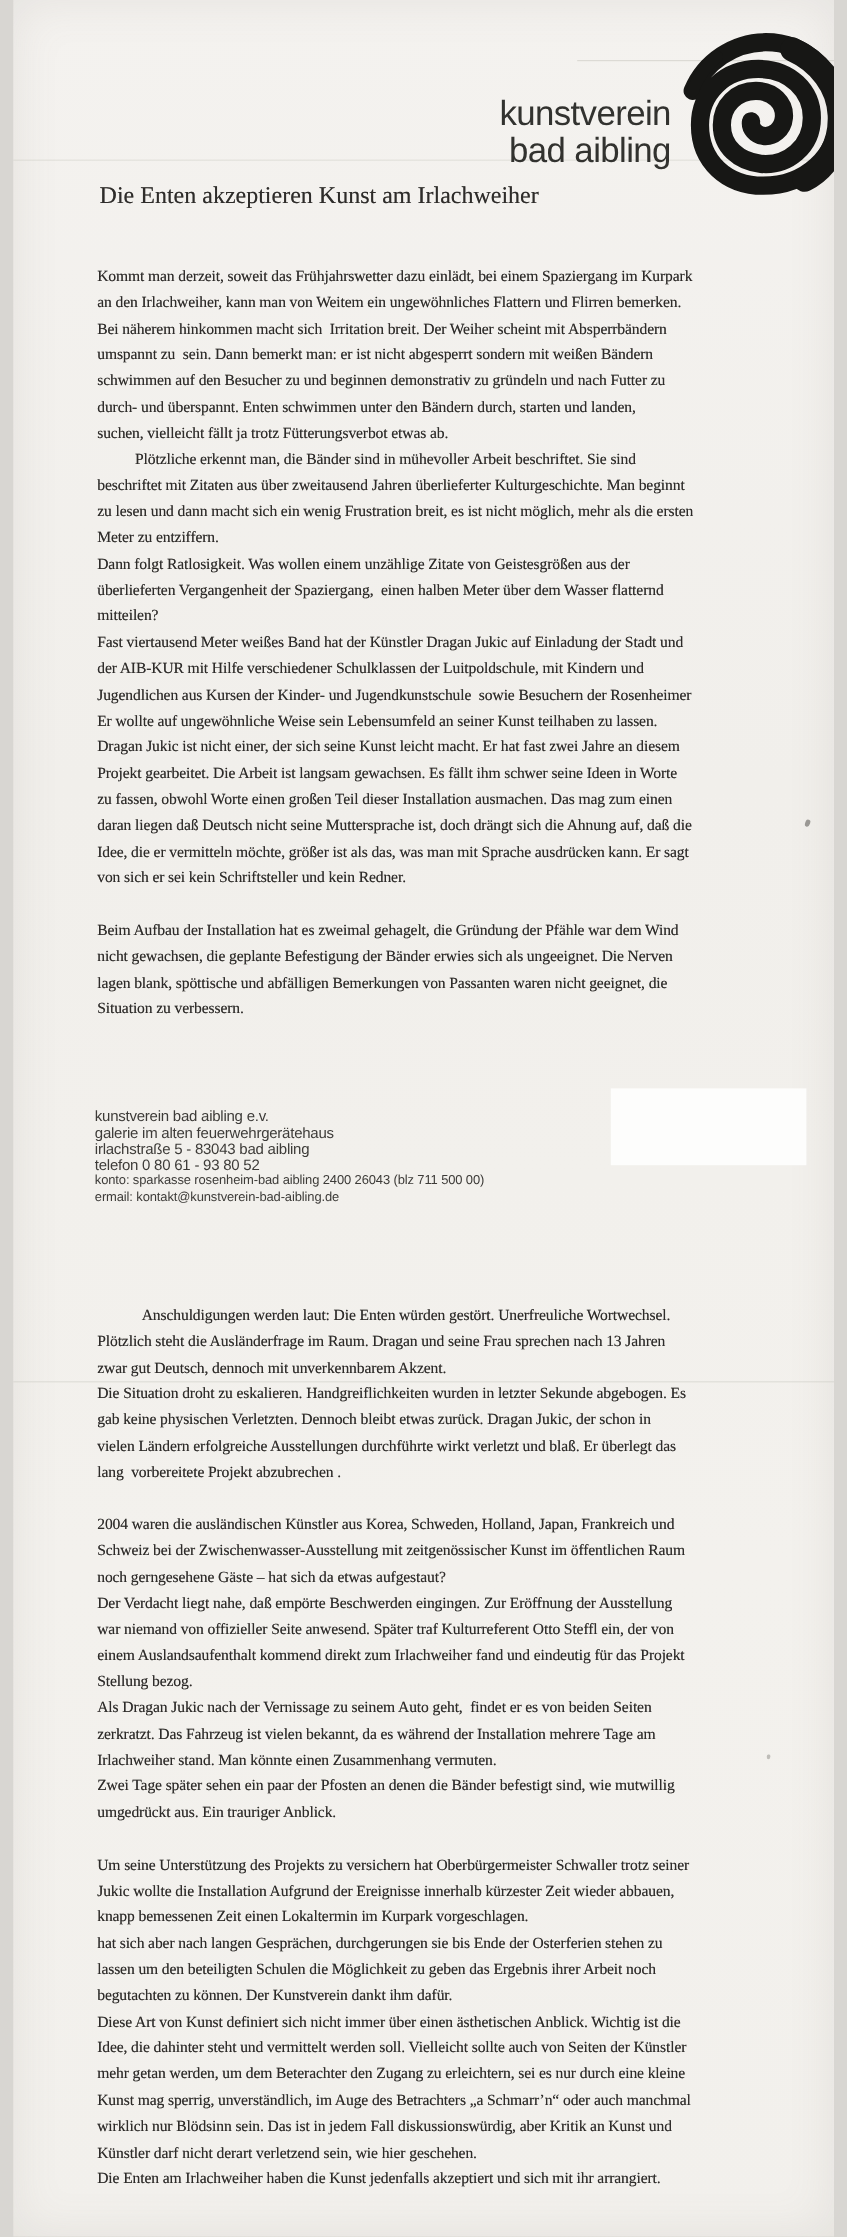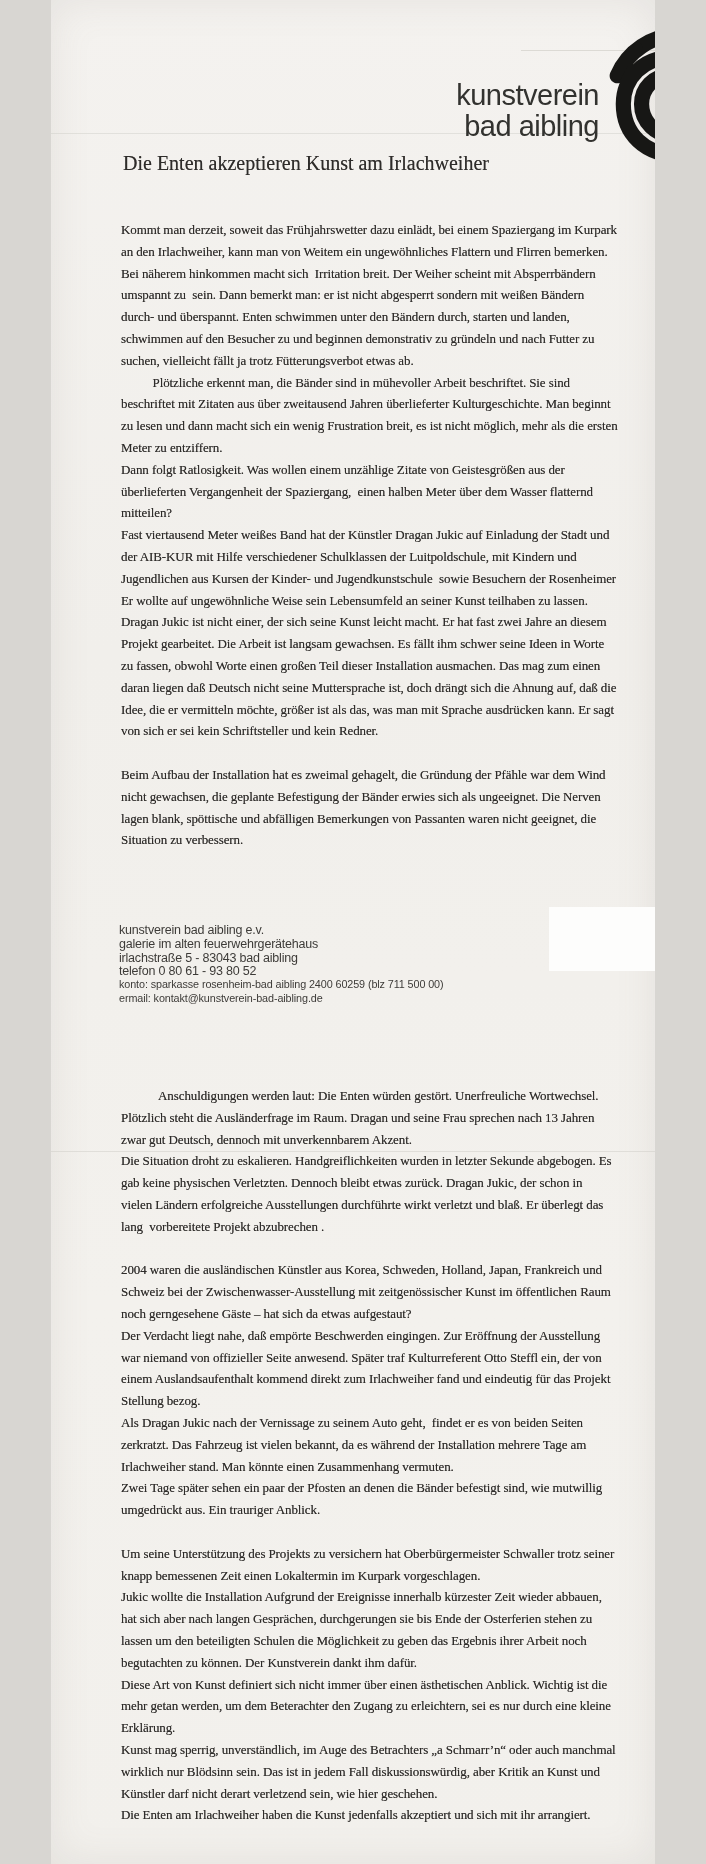--- a/index.html
+++ b/index.html
@@ -1,18 +1,18 @@
 <!DOCTYPE html>
 <html><head>
 <meta charset="utf-8">
 <style>
   html,body{margin:0;padding:0;background:#d8d6d2;}
   .page{
     position:relative;
-    width:604px;height:1864px;
+    width:684px;height:1864px;
     margin:0 auto;
     background:linear-gradient(180deg,#f4f2ef 0%,#f1efeb 35%,#f3f1ed 70%,#f2f0ec 100%);
     overflow:hidden;
     box-shadow:inset 0 0 40px rgba(120,115,108,0.12);
     font-family:"Liberation Serif", serif;
   }
   
   .logo-text{
     position:absolute;left:396px;top:80px;width:152px;
     text-align:right;
@@ -99,22 +99,22 @@
     </g>
   </svg>
 
   <div class="doc-title">Die Enten akzeptieren Kunst am Irlachweiher</div>
 
   <div class="body-block body1">
     <div class="bline">Kommt man derzeit, soweit das Frühjahrswetter dazu einlädt, bei einem Spaziergang im Kurpark</div>
       <div class="bline">an den Irlachweiher, kann man von Weitem ein ungewöhnliches Flattern und Flirren bemerken.</div>
       <div class="bline">Bei näherem hinkommen macht sich  Irritation breit. Der Weiher scheint mit Absperrbändern</div>
       <div class="bline">umspannt zu  sein. Dann bemerkt man: er ist nicht abgesperrt sondern mit weißen Bändern</div>
+      <div class="bline">schwimmen auf den Besucher zu und beginnen demonstrativ zu gründeln und nach Futter zu</div>
       <div class="bline">durch- und überspannt. Enten schwimmen unter den Bändern durch, starten und landen,</div>
-      <div class="bline">schwimmen auf den Besucher zu und beginnen demonstrativ zu gründeln und nach Futter zu</div>
       <div class="bline">suchen, vielleicht fällt ja trotz Fütterungsverbot etwas ab.</div>
       <div class="bline">          Plötzliche erkennt man, die Bänder sind in mühevoller Arbeit beschriftet. Sie sind</div>
       <div class="bline">beschriftet mit Zitaten aus über zweitausend Jahren überlieferter Kulturgeschichte. Man beginnt</div>
       <div class="bline">zu lesen und dann macht sich ein wenig Frustration breit, es ist nicht möglich, mehr als die ersten</div>
       <div class="bline">Meter zu entziffern.</div>
       <div class="bline">Dann folgt Ratlosigkeit. Was wollen einem unzählige Zitate von Geistesgrößen aus der</div>
       <div class="bline">überlieferten Vergangenheit der Spaziergang,  einen halben Meter über dem Wasser flatternd</div>
       <div class="bline">mitteilen?</div>
       <div class="bline">Fast viertausend Meter weißes Band hat der Künstler Dragan Jukic auf Einladung der Stadt und</div>
       <div class="bline">der AIB-KUR mit Hilfe verschiedener Schulklassen der Luitpoldschule, mit Kindern und</div>
@@ -131,21 +131,21 @@
       <div class="bline">nicht gewachsen, die geplante Befestigung der Bänder erwies sich als ungeeignet. Die Nerven</div>
       <div class="bline">lagen blank, spöttische und abfälligen Bemerkungen von Passanten waren nicht geeignet, die</div>
       <div class="bline">Situation zu verbessern.</div>
   </div>
 
   <div class="contact">
     <div class="fline-lg">kunstverein bad aibling e.v.</div>
       <div class="fline-lg">galerie im alten feuerwehrgerätehaus</div>
       <div class="fline-lg">irlachstraße 5 - 83043 bad aibling</div>
       <div class="fline-lg">telefon 0 80 61 - 93 80 52</div>
-    <div class="fline-sm">konto: sparkasse rosenheim-bad aibling 2400 60259 (blz 711 500 00)</div>
+    <div class="fline-sm">konto: sparkasse rosenheim-bad aibling 2400 26043 (blz 711 500 00)</div>
       <div class="fline-sm">ermail: kontakt@kunstverein-bad-aibling.de</div>
   </div>
 
   <div class="body-block body2">
     <div class="bline">            Anschuldigungen werden laut: Die Enten würden gestört. Unerfreuliche Wortwechsel.</div>
       <div class="bline">Plötzlich steht die Ausländerfrage im Raum. Dragan und seine Frau sprechen nach 13 Jahren</div>
       <div class="bline">zwar gut Deutsch, dennoch mit unverkennbarem Akzent.</div>
       <div class="bline">Die Situation droht zu eskalieren. Handgreiflichkeiten wurden in letzter Sekunde abgebogen. Es</div>
       <div class="bline">gab keine physischen Verletzten. Dennoch bleibt etwas zurück. Dragan Jukic, der schon in</div>
       <div class="bline">vielen Ländern erfolgreiche Ausstellungen durchführte wirkt verletzt und blaß. Er überlegt das</div>
@@ -158,27 +158,27 @@
       <div class="bline">war niemand von offizieller Seite anwesend. Später traf Kulturreferent Otto Steffl ein, der von</div>
       <div class="bline">einem Auslandsaufenthalt kommend direkt zum Irlachweiher fand und eindeutig für das Projekt</div>
       <div class="bline">Stellung bezog.</div>
       <div class="bline">Als Dragan Jukic nach der Vernissage zu seinem Auto geht,  findet er es von beiden Seiten</div>
       <div class="bline">zerkratzt. Das Fahrzeug ist vielen bekannt, da es während der Installation mehrere Tage am</div>
       <div class="bline">Irlachweiher stand. Man könnte einen Zusammenhang vermuten.</div>
       <div class="bline">Zwei Tage später sehen ein paar der Pfosten an denen die Bänder befestigt sind, wie mutwillig</div>
       <div class="bline">umgedrückt aus. Ein trauriger Anblick.</div>
       <div class="bline"></div>
       <div class="bline">Um seine Unterstützung des Projekts zu versichern hat Oberbürgermeister Schwaller trotz seiner</div>
+      <div class="bline">Jukic wollte die Installation Aufgrund der Ereignisse innerhalb kürzester Zeit wieder abbauen,</div>
       <div class="bline">knapp bemessenen Zeit einen Lokaltermin im Kurpark vorgeschlagen.</div>
-      <div class="bline">Jukic wollte die Installation Aufgrund der Ereignisse innerhalb kürzester Zeit wieder abbauen,</div>
       <div class="bline">hat sich aber nach langen Gesprächen, durchgerungen sie bis Ende der Osterferien stehen zu</div>
       <div class="bline">lassen um den beteiligten Schulen die Möglichkeit zu geben das Ergebnis ihrer Arbeit noch</div>
       <div class="bline">begutachten zu können. Der Kunstverein dankt ihm dafür.</div>
       <div class="bline">Diese Art von Kunst definiert sich nicht immer über einen ästhetischen Anblick. Wichtig ist die</div>
+      <div class="bline">Idee, die dahinter steht und vermittelt werden soll. Vielleicht sollte auch von Seiten der Künstler</div>
       <div class="bline">mehr getan werden, um dem Beterachter den Zugang zu erleichtern, sei es nur durch eine kleine</div>
-      <div class="bline">Erklärung.</div>
       <div class="bline">Kunst mag sperrig, unverständlich, im Auge des Betrachters „a Schmarr’n“ oder auch manchmal</div>
       <div class="bline">wirklich nur Blödsinn sein. Das ist in jedem Fall diskussionswürdig, aber Kritik an Kunst und</div>
       <div class="bline">Künstler darf nicht derart verletzend sein, wie hier geschehen.</div>
       <div class="bline">Die Enten am Irlachweiher haben die Kunst jedenfalls akzeptiert und sich mit ihr arrangiert.</div>
   </div>
 
 </div>
 
 </body></html>

